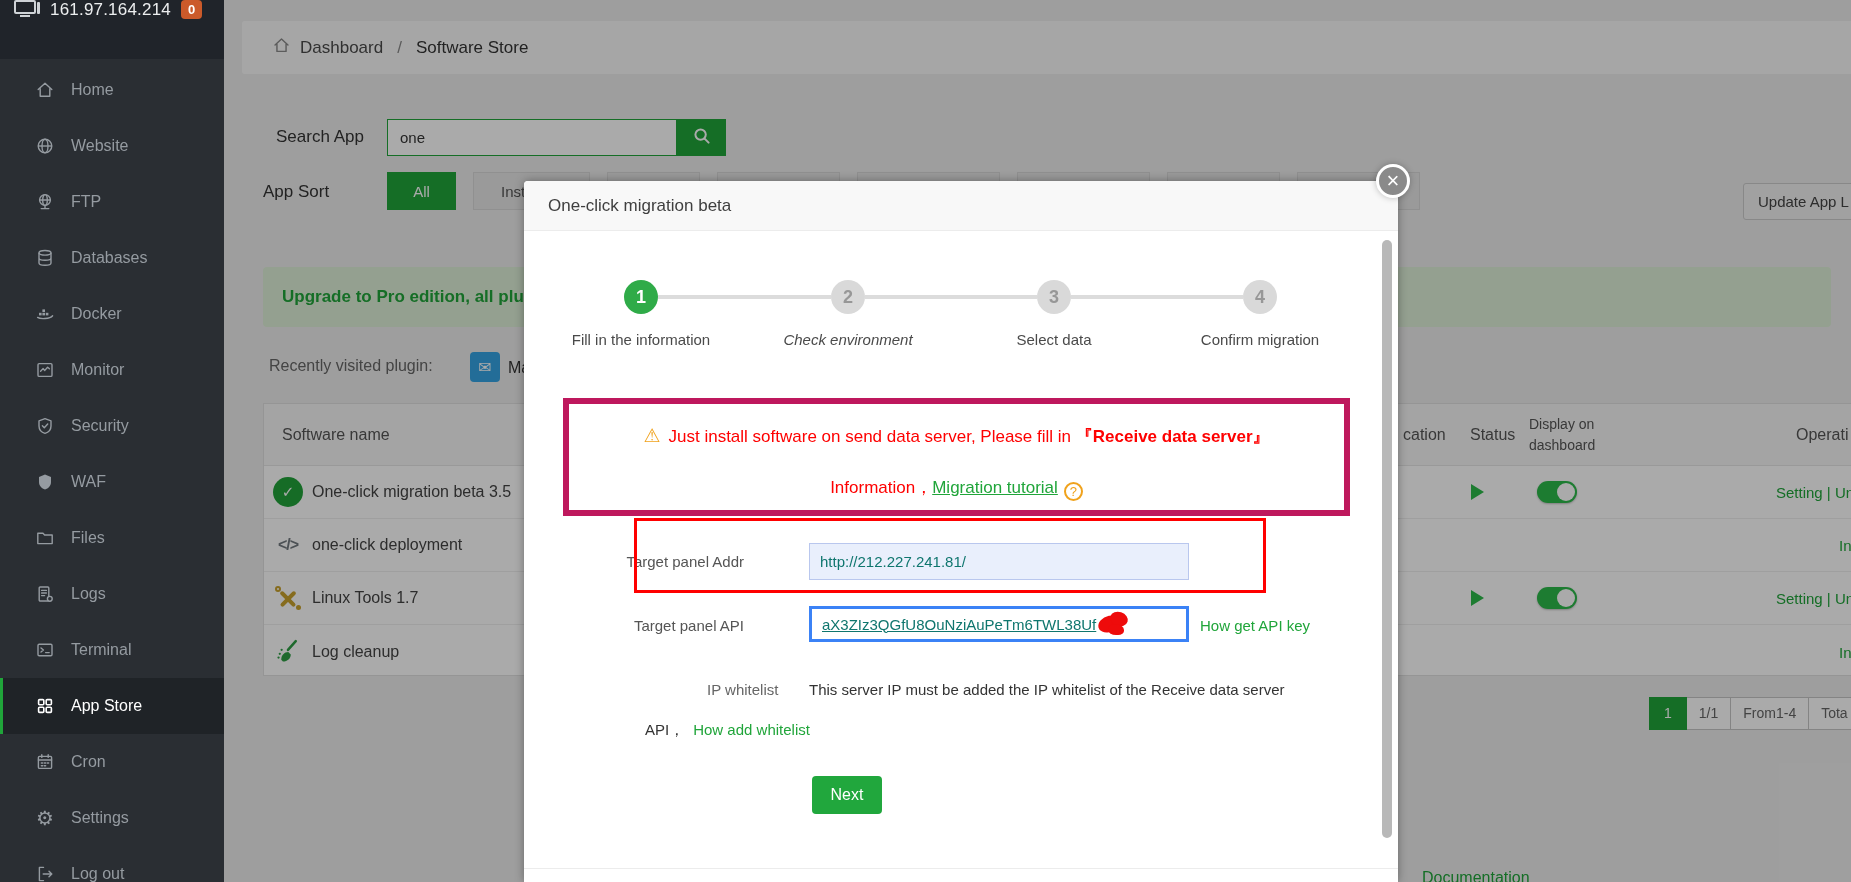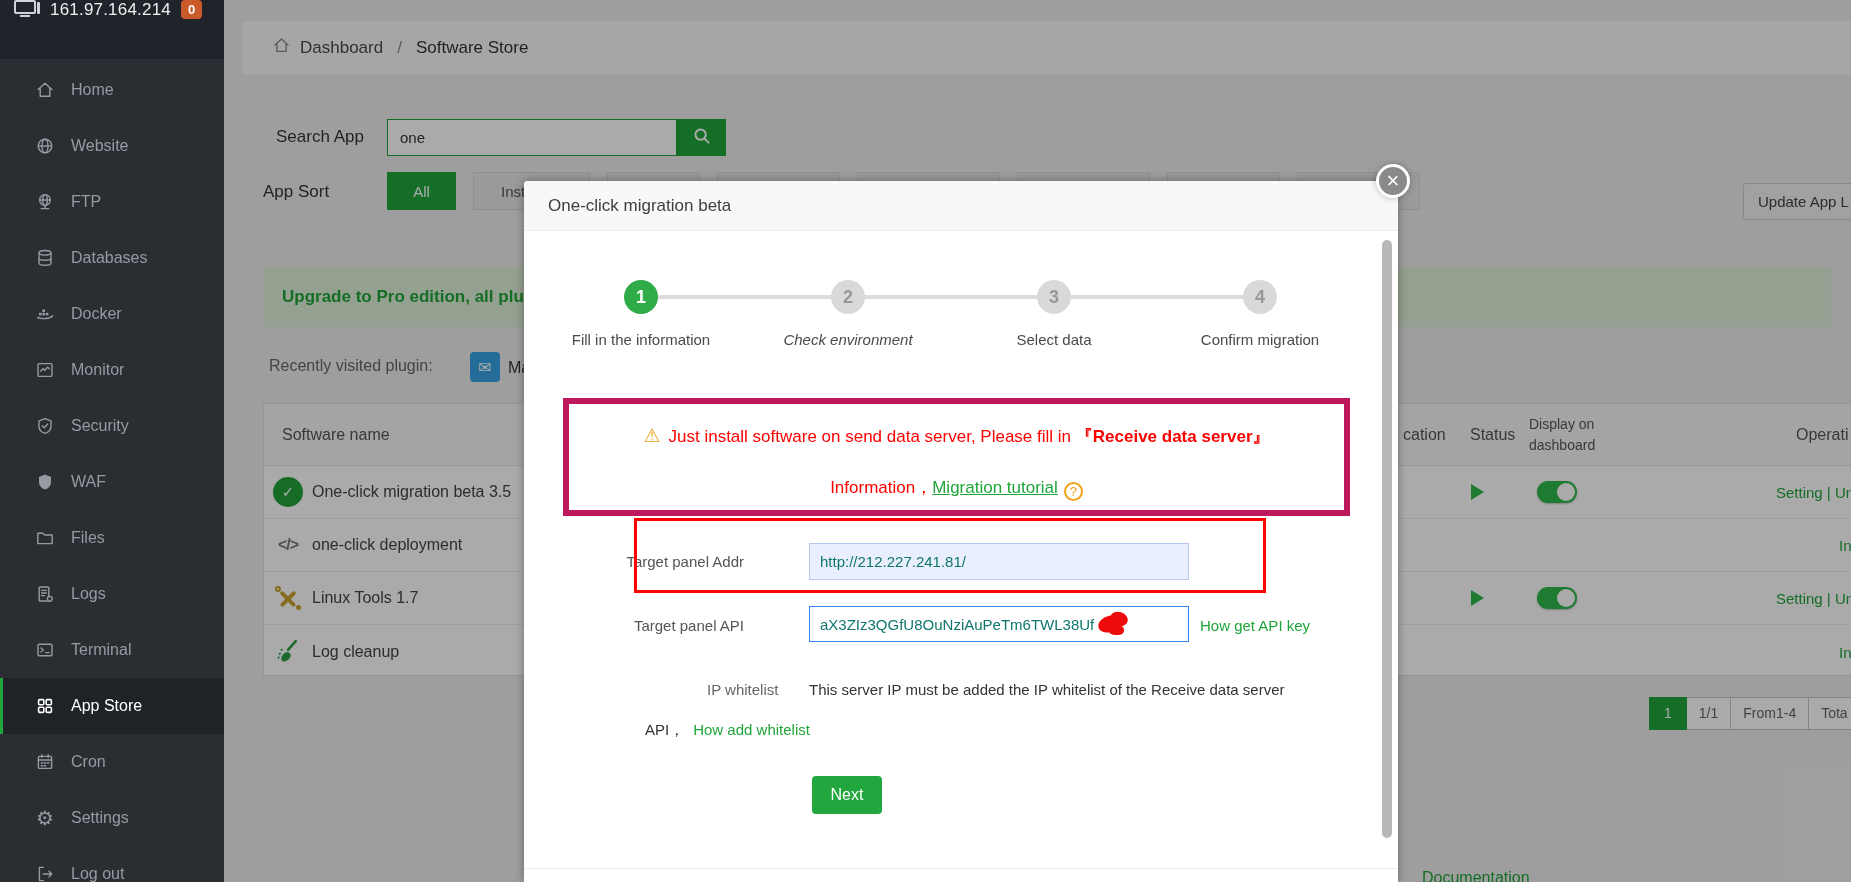--- a/index.html
+++ b/index.html
@@ -92,21 +92,21 @@
   .warn-l1{position:absolute;left:0;right:0;top:20px;text-align:center;font-size:17px;color:#fe0101;white-space:nowrap;}
   .warn-ic{color:#f0a21c;font-size:19px;margin-right:8px;}
   .warn-l2{position:absolute;left:0;right:0;top:72px;text-align:center;font-size:17px;color:#fe0101;}
   .grn-link{color:#20a53a;text-decoration:underline;cursor:pointer;}
   .q-ic{display:inline-block;width:19px;height:19px;border:2px solid #f0a21c;border-radius:50%;color:#f0a21c;font-size:13px;line-height:15px;text-align:center;vertical-align:-3px;margin-left:6px;cursor:pointer;}
 
   .red-rect{position:absolute;left:110px;top:337px;width:632px;height:75px;border:3px solid #ff0000;z-index:5;}
   .f-label{position:absolute;left:70px;width:150px;text-align:right;font-size:15px;color:#555;}
   .f-input{position:absolute;left:285px;width:380px;height:37px;border-radius:0;font-size:15px;color:#0f766e;padding:0 10px;outline:none;}
   .addr-input{top:362px;background:#e9effc;border:1px solid #b9c7ee;}
-  .api-input{top:425px;height:36px;background:#fff;border:1px solid #3b82f6;}
+  .api-input{top:425px;height:36px;background:#fff;border:3px solid #3b82f6;text-decoration:underline;}
   .red-blob{position:absolute;left:574px;top:431px;width:32px;height:26px;z-index:6;pointer-events:none;}
   .red-blob i{position:absolute;background:#ee0b0b;display:block;}
   .red-blob .p1{left:0;top:4px;width:22px;height:16px;border-radius:60% 40% 55% 45%;transform:rotate(-12deg);}
   .red-blob .p2{left:12px;top:0;width:18px;height:14px;border-radius:50%;transform:rotate(18deg);}
   .red-blob .p3{left:10px;top:12px;width:16px;height:11px;border-radius:50% 60% 40% 55%;}
   .api-link{position:absolute;left:676px;top:436px;font-size:15px;color:#20a53a;cursor:pointer;}
   .wl-label{position:absolute;left:183px;top:500px;font-size:15px;color:#666;}
   .wl-text{position:absolute;left:285px;top:500px;font-size:15px;color:#333;white-space:nowrap;}
   .wl-l2{position:absolute;left:121px;top:540px;font-size:15px;color:#333;}
   .wl-l2 .grn{color:#20a53a;margin-left:9px;text-decoration:none;cursor:pointer;}

